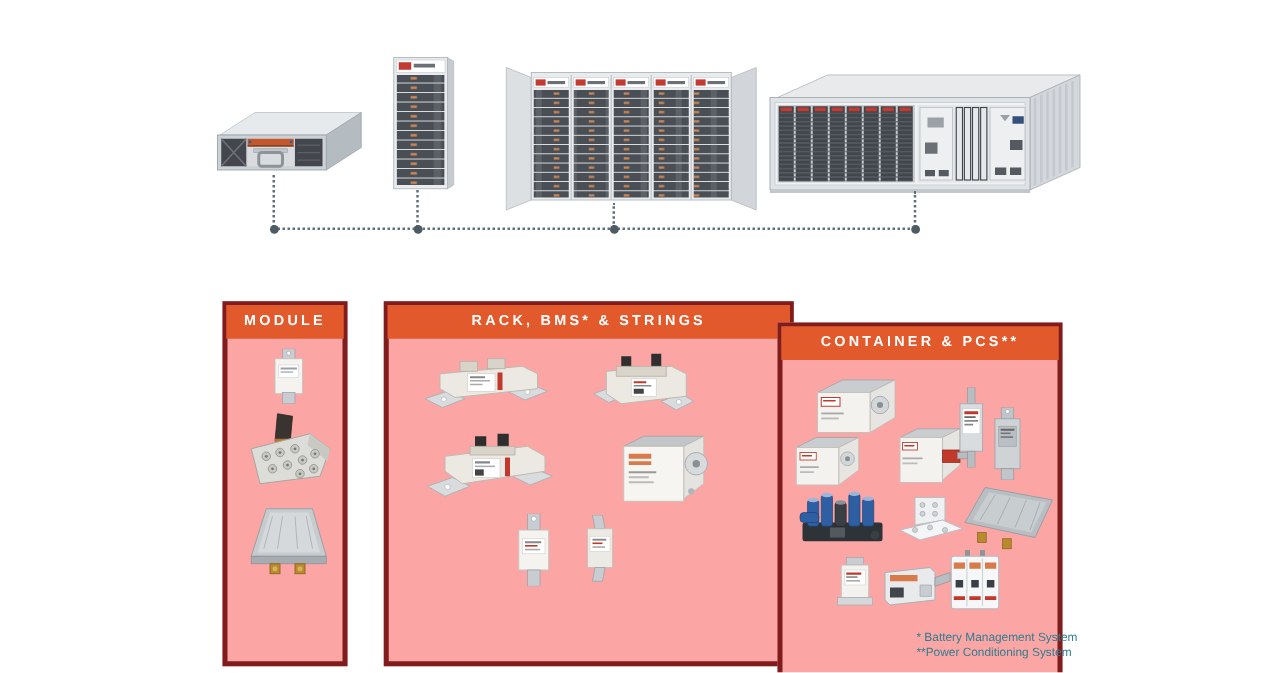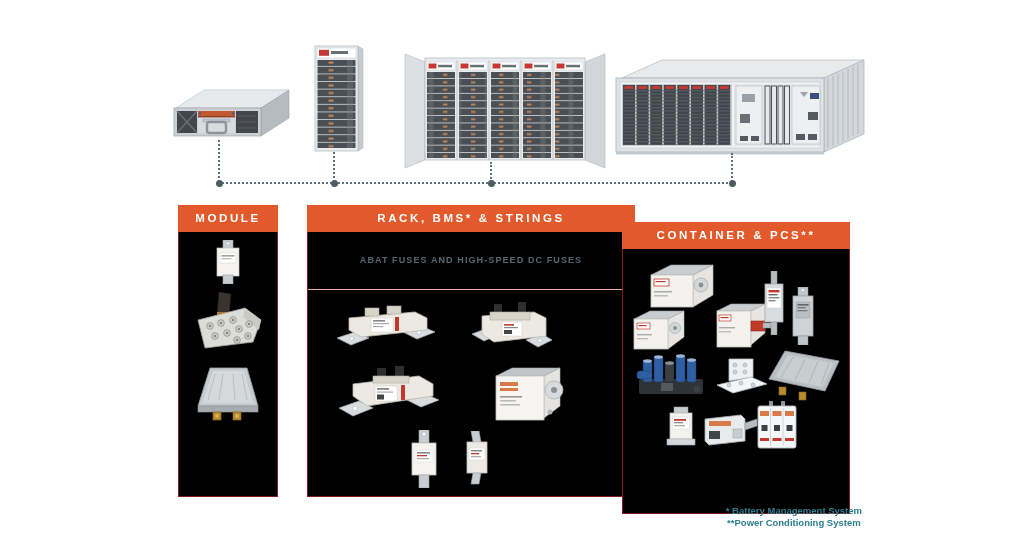--- a/index.html
+++ b/index.html
@@ -2,32 +2,32 @@
 <html><head>
 <meta charset="utf-8">
 <style>
   html,body{margin:0;padding:0;background:#ffffff;}
   .canvas{position:relative;width:1024px;height:538px;background:#ffffff;overflow:hidden;
           font-family:"Liberation Sans",sans-serif;}
   .eq{position:absolute;}
   .hline{position:absolute;border-top:2px dotted #60707a;height:0;}
   .vline{position:absolute;border-left:2px dotted #60707a;width:0;}
   .dot{position:absolute;width:7px;height:7px;border-radius:50%;background:#4c5b64;}
-  .panel{position:absolute;background:#000000;border:1px solid #7f1d1d;box-sizing:border-box;}
+  .panel{position:absolute;background:#fca5a5;border:4px solid #7f1d1d;box-sizing:border-box;margin-top:36px;}
   .panel-header{margin:-1px -1px 0 -1px;height:27px;line-height:27px;background:#e2592b;
                 color:#ffffff;font-weight:bold;font-size:11.5px;letter-spacing:2.6px;
                 text-align:center;}
   .panel-subtitle{height:58px;border-bottom:1px solid #eeab90;box-sizing:border-box;
                   display:flex;align-items:center;justify-content:center;text-align:center;
                   color:#5b6770;font-weight:bold;font-size:9px;letter-spacing:1.1px;
                   line-height:1.5;white-space:pre-line;padding:2px 3px;}
   .panel-products{position:relative;height:206px;}
   .prod{position:absolute;}
-  .footnote{position:absolute;right:162px;top:505px;text-align:center;color:#2e7e8f;
-            font-size:9.5px;font-weight:bold;line-height:1.25;}
+  .footnote{position:absolute;right:162px;top:505px;text-align:left;color:#2e7e8f;
+            font-size:9.5px;font-weight:normal;line-height:1.25;}
   svg{display:block;}
 </style>
 </head>
 <body>
 
 <div class="canvas">
 
   <div class="eq" style="left:172px;top:82px;">
     <svg width="122" height="60" viewBox="0 0 122 60">
       <polygon points="4,26 89,26 117,8 32,8" fill="#e7eaec" stroke="#b8bec4" stroke-width="0.6"></polygon>
@@ -242,21 +242,20 @@
           <rect x="38" y="48" width="8" height="8" fill="#b98a2e" stroke="#8a6520" stroke-width="0.7"></rect>
           <circle cx="22" cy="52" r="2" fill="#d8b25a"></circle>
           <circle cx="42" cy="52" r="2" fill="#d8b25a"></circle>
         </svg>
       </div>
     </div>
   </div>
 
   <div class="panel" style="left:307px;top:205px;width:328px;height:292px;">
     <div class="panel-header">RACK, BMS* &amp; STRINGS</div>
-    <div class="panel-subtitle">ABAT FUSES AND HIGH-SPEED DC FUSES</div>
     <div class="panel-products">
 
       <div class="prod" style="left:27px;top:14px;">
         <svg width="102" height="50" viewBox="0 0 102 50">
           <polygon points="2,34 20,28 34,34 16,41" fill="#d9dcde" stroke="#a9aeb2" stroke-width="0.7"></polygon>
           <circle cx="17" cy="34.5" r="2" fill="#ffffff" stroke="#a9aeb2" stroke-width="0.5"></circle>
           <polygon points="68,28 86,22 100,28 82,35" fill="#d9dcde" stroke="#a9aeb2" stroke-width="0.7"></polygon>
           <circle cx="84" cy="28.5" r="2" fill="#ffffff" stroke="#a9aeb2" stroke-width="0.5"></circle>
           <polygon points="14,14 80,8 92,14 92,26 26,33 14,26" fill="#ece9e3" stroke="#bdb9b1" stroke-width="0.8"></polygon>
           <rect x="30" y="4" width="14" height="8" fill="#d9d4ca" stroke="#b3ada0" stroke-width="0.6"></rect>

